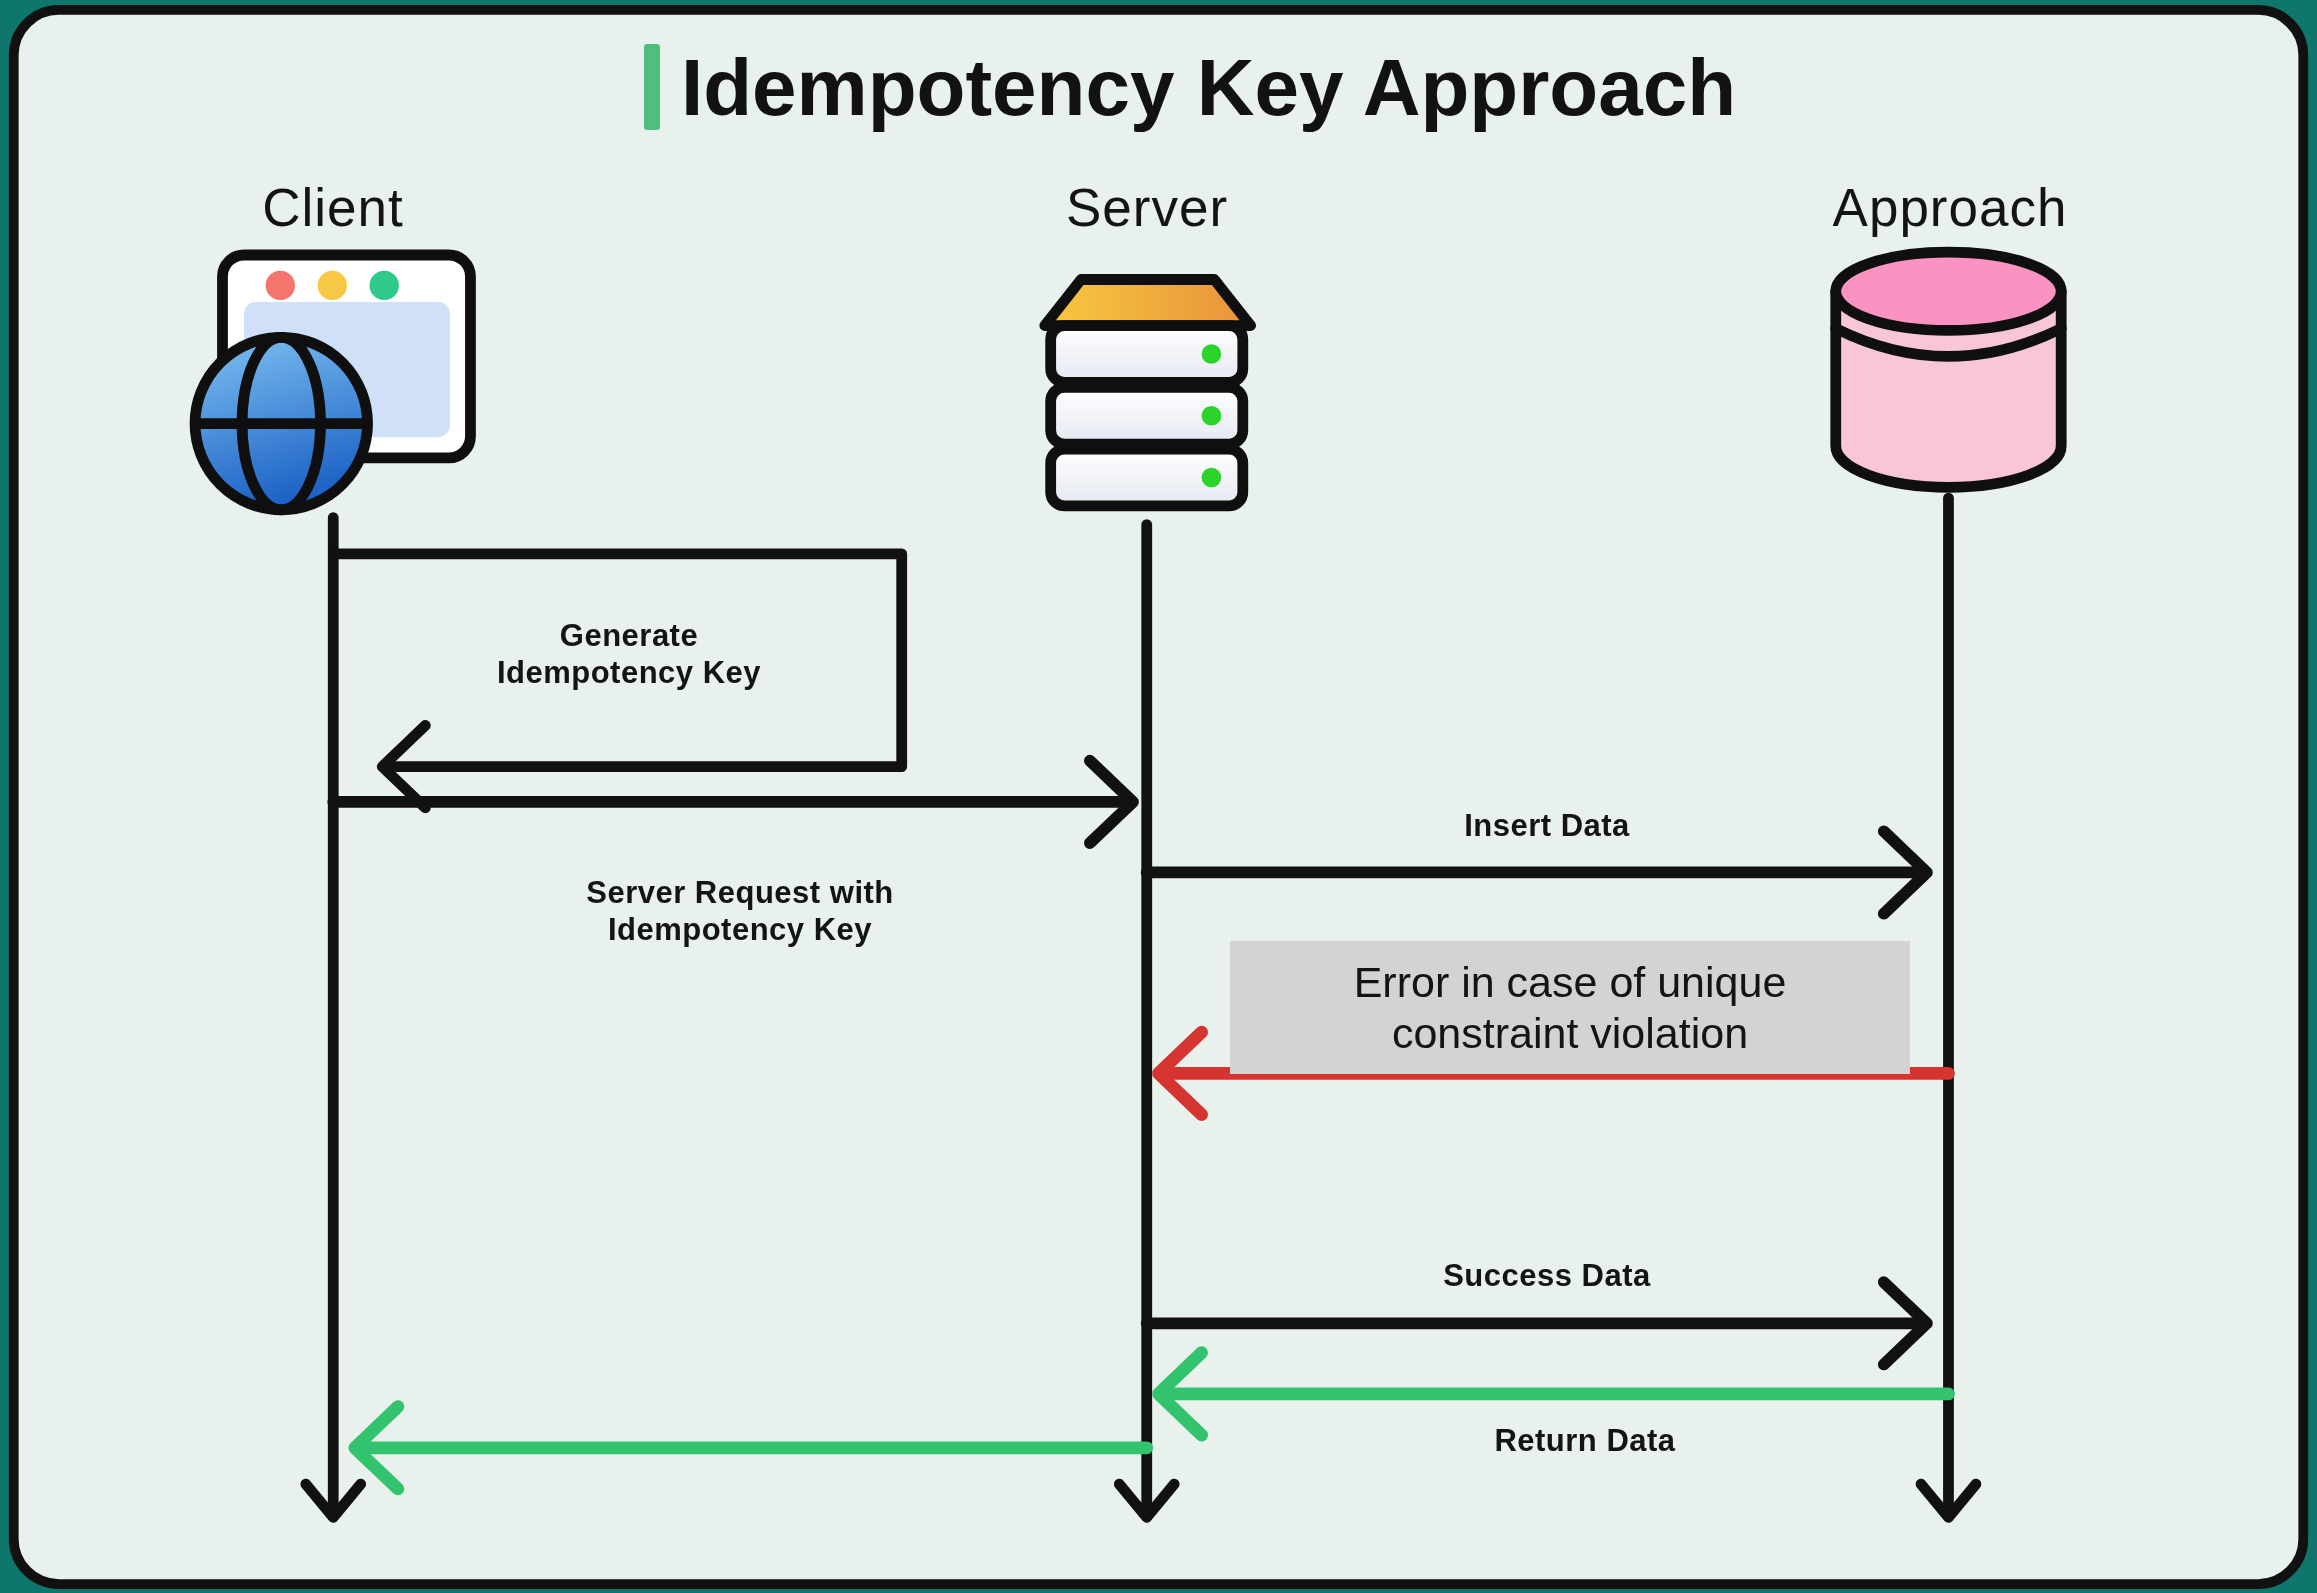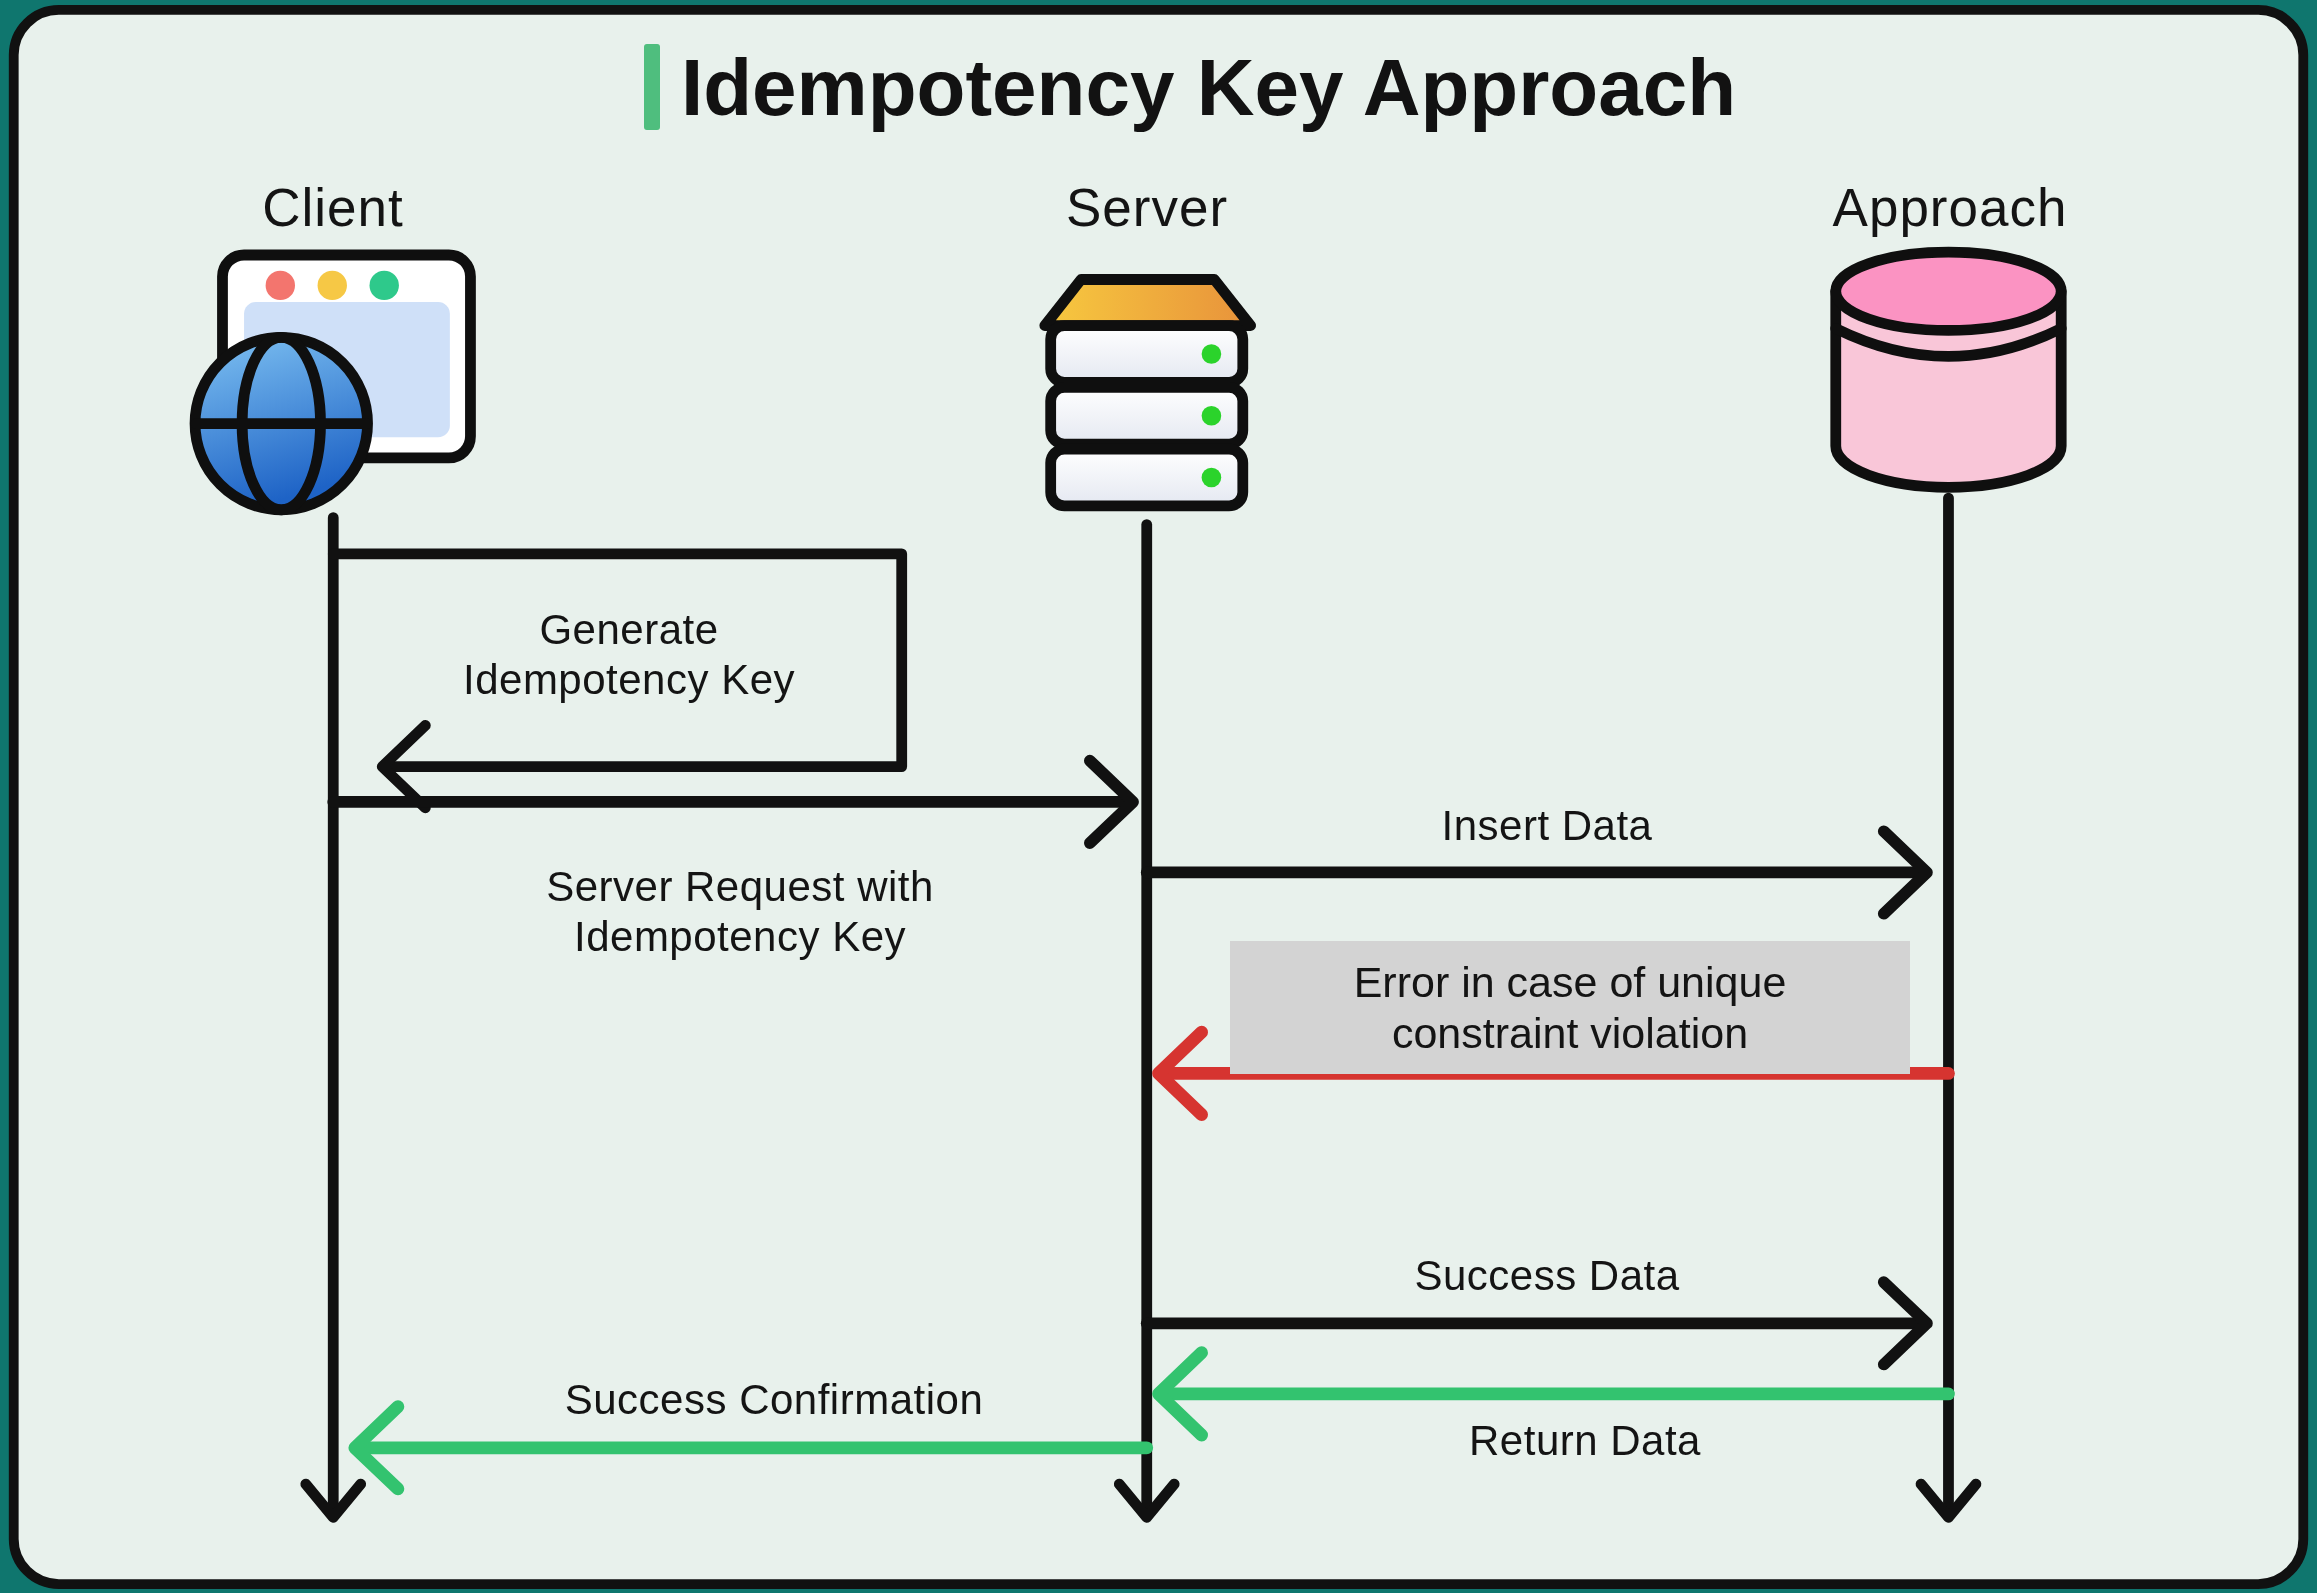--- a/index.html
+++ b/index.html
@@ -7,21 +7,21 @@
     position:relative;width:2317px;height:1594px;background:#0f766e;overflow:hidden;
     font-family:"Liberation Sans", sans-serif;color:#121212;
   }
   .stage svg{position:absolute;left:0;top:0;}
   .label{
     position:absolute;transform:translate(-50%,-50%);
     white-space:pre-line;text-align:center;line-height:1.18;
     font-size:43px;color:#141414;letter-spacing:0.5px;
   }
   .actor-label{font-size:53px;letter-spacing:1px;}
-  .msg-label{font-size:42px;}
+  .msg-label{font-size:31px;font-weight:bold;}
   .title-bar{
     position:absolute;left:644px;top:44px;width:15.7px;height:86px;
     background:var(--accent-green,#4FBE7E);border-radius:2.9px;
   }
   .title-text{
     position:absolute;left:681px;top:41px;height:94px;display:flex;align-items:center;
     font-size:80px;font-weight:bold;letter-spacing:0px;color:#121212;
   }
   .note{
     position:absolute;left:1230px;top:941px;width:680px;height:133px;
@@ -142,16 +142,15 @@
 
   <div class="label msg-label" style="left:629px;top:655px">Generate
 Idempotency Key</div>
   <div class="label msg-label" style="left:740px;top:912px">Server Request with
 Idempotency Key</div>
   <div class="label msg-label" style="left:1547px;top:826px">Insert Data</div>
   <div class="note">Error in case of unique
 constraint violation</div>
   <div class="label msg-label" style="left:1547px;top:1276px">Success Data</div>
   <div class="label msg-label" style="left:1585px;top:1441px">Return Data</div>
-  <div class="label msg-label" style="left:774px;top:1400px">Success Confirmation</div>
 
 </div>
 
 
 </body></html>

